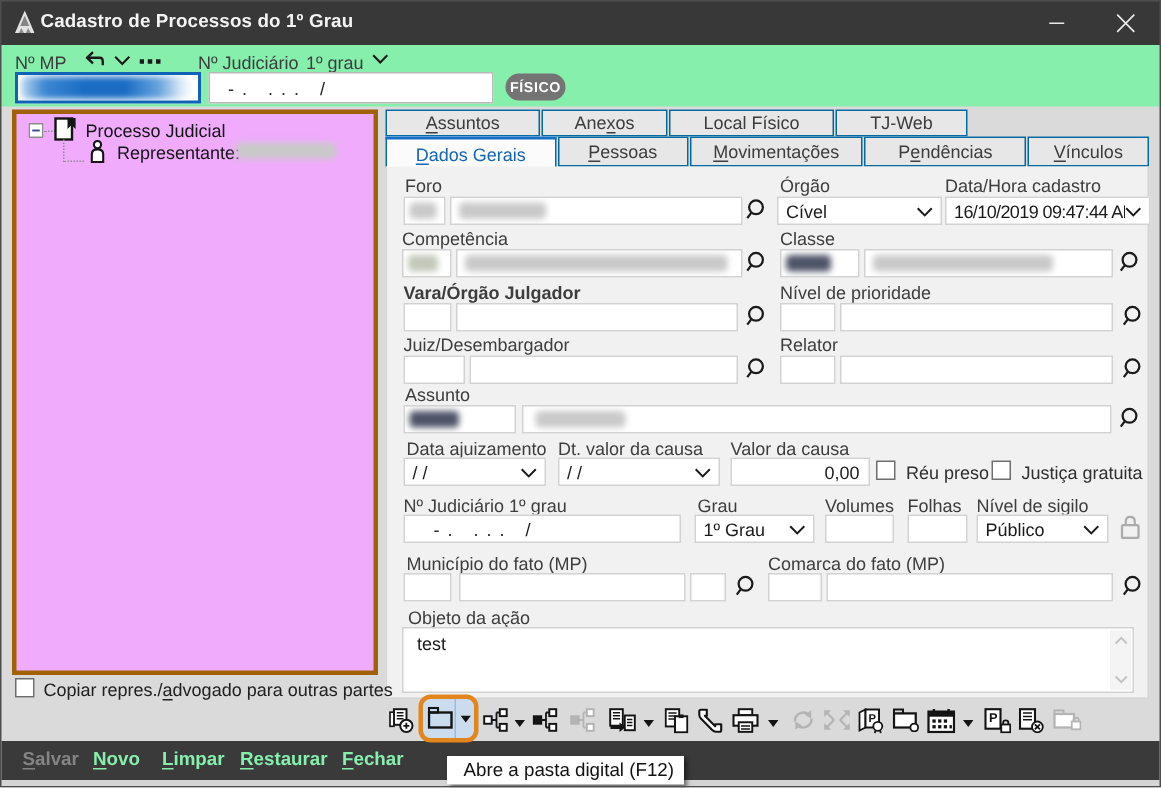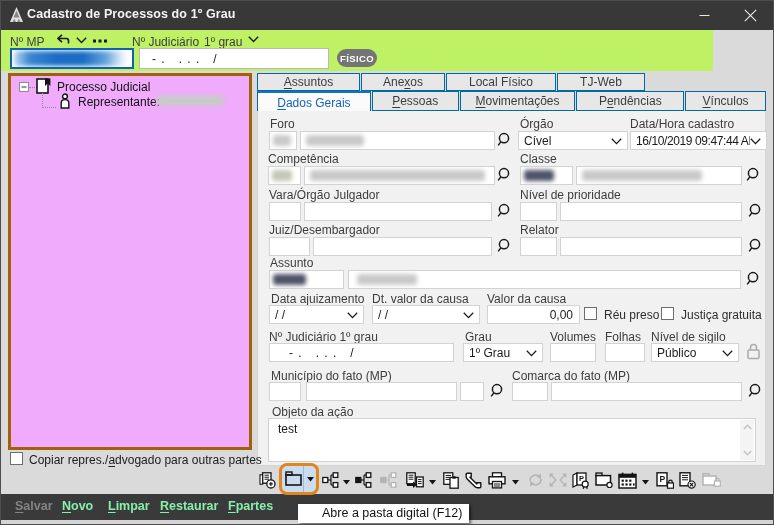--- a/index.html
+++ b/index.html
@@ -9,21 +9,21 @@
   .frame { position:absolute; inset:0; border:1px solid #4e4e4e; pointer-events:none; z-index:60; }
 
   
   .titlebar { position:absolute; left:0; top:0; width:774px; height:30px; background:#383838; }
   .titlebar .logo { position:absolute; left:10px; top:7px; width:13px; height:15px; }
   .titlebar .title { position:absolute; left:27px; top:7px; font-size:12.5px; font-weight:700; color:#f4f4f4; letter-spacing:0.1px; }
   .winbtn { position:absolute; top:0; width:46px; height:30px; display:flex; align-items:center; justify-content:center; }
   .winbtn.min { left:681px; } .winbtn.close { left:727px; }
 
   
-  .band { position:absolute; left:1px; top:30px; width:712px; height:41px; background:#bef264; }
+  .band { position:absolute; left:1px; top:30px; width:772px; height:41px; background:#86efac; }
   .band .lbl { position:absolute; top:5px; font-size:12px; color:#3d3d3d; }
   .hicon { position:absolute; }
   .inp { background:#fff; border:1px solid #b9b9b9; position:absolute; font-size:12px; color:#1c1c1c; }
   .mp-input { left:9px; top:18px; width:124px; height:21px; border:2px solid #0f62b6; overflow:hidden; }
   .mp-redact { position:absolute; left:2px; top:1px; width:112px; height:15px; border-radius:4px;
       background:linear-gradient(90deg, #bcd7ef 0%, #3c87d2 14%, #1a6cc4 38%, #1a6cc4 62%, #66a3dc 82%, #e8f1fa 97%);
       filter: blur(2.2px); }
   .jud-input { left:138px; top:18px; width:190px; height:21px; }
   .jud-input span { position:absolute; left:12px; top:3px; letter-spacing:1px; color:#222; white-space:pre; }
   .badge { position:absolute; left:336px; top:19px; width:40px; height:18px; border-radius:9px; background:#747474;
@@ -69,21 +69,21 @@
   .tbtn { position:absolute; top:5px; }
   .tdrop { position:absolute; top:13px; }
   .ring { position:absolute; left:279px; top:-4px; width:40px; height:32px; border:3.5px solid #e2851c; border-radius:8px; z-index:5; background:transparent; }
   .split { position:absolute; left:282px; top:-1px; width:34px; height:26px; background:#cadcee; z-index:4; }
   .split .divider { position:absolute; left:21px; top:0; width:1px; height:26px; background:#9fb9d6; }
   .bottombar { position:absolute; left:1px; top:494px; width:772px; height:26px; background:#3a3a3a; }
   .bbtn { position:absolute; top:5px; font-size:12.5px; font-weight:700; color:#86efac; }
   .bbtn.disabled { color:#848484; }
   .bottomstrip { position:absolute; left:1px; top:520px; width:772px; height:5px; background:#d4d4d4; }
   .tooltip { position:absolute; left:298px; top:504px; height:19px; background:#fff; z-index:20;
-      box-shadow:2px 2px 3px rgba(0,0,0,0.5); padding:2px 7px 0 24px; font-size:12.5px; color:#111; white-space:nowrap; }
+      box-shadow:2px 2px 3px rgba(0,0,0,0.5); padding:2px 7px 0 11px; font-size:12.5px; color:#111; white-space:nowrap; }
 </style>
 </head>
 <body>
 
 <div class="window">
 
   <div class="titlebar">
     <svg class="logo" viewBox="0 0 13 15">
       <polygon points="6.5,0 13,15 0,15" fill="#e3e3e3"></polygon>
       <polygon points="6.5,3.4 9.5,10.4 3.5,10.4" fill="#383838" opacity="0.55"></polygon>
@@ -236,21 +236,21 @@
         <div class="redact dark" style="left:3px; top:3px; width:30px; height:11px;"></div>
       </div>
     <div class="fi" style="left:318px; top:55px; width:166px;">
         <div class="redact" style="left:5px; top:3px; width:120px; height:11px;"></div>
       </div>
     <svg class="mag" style="left:488px; top:56px;" viewBox="0 0 16 16">
         <circle cx="7" cy="6.2" r="4.6" fill="none" stroke="#1a1a1a" stroke-width="1.5"></circle>
         <line x1="3.8" y1="9.9" x2="1.2" y2="13.4" stroke="#1a1a1a" stroke-width="1.5"></line>
       </svg>
 
-    <span class="flabel" style="left:11px; top:77px;">Vara/Órgão Julgador</span>
+    <span class="flabel" style="left:11px; top:77px;font-weight:bold;">Vara/Órgão Julgador</span>
     <div class="fi" style="left:11px; top:91px; width:32px;"></div>
     <div class="fi" style="left:46px; top:91px; width:188px;"></div>
     <svg class="mag" style="left:239px; top:92px;" viewBox="0 0 16 16">
         <circle cx="7" cy="6.2" r="4.6" fill="none" stroke="#1a1a1a" stroke-width="1.5"></circle>
         <line x1="3.8" y1="9.9" x2="1.2" y2="13.4" stroke="#1a1a1a" stroke-width="1.5"></line>
       </svg>
 
     <span class="flabel" style="left:262px; top:77px;">Nível de prioridade</span>
     <div class="fi" style="left:262px; top:91px; width:37px;"></div>
     <div class="fi" style="left:302px; top:91px; width:182px;"></div>
@@ -538,20 +538,20 @@
       <rect x="12.5" y="9" width="5.8" height="5.2" fill="#fff" stroke="#b4b4b4" stroke-width="1.2"></rect>
       <path d="M13.7,9 V7.8 Q13.7,6.4 15.4,6.4 Q17.1,6.4 17.1,7.8 V9" fill="none" stroke="#b4b4b4" stroke-width="1.2"></path>
     </svg>
   </div>
 
   <div class="bottombar">
     <span class="bbtn disabled" style="left:14px;"><span class="key">S</span><span>alvar</span></span>
     <span class="bbtn" style="left:61px;"><span class="key">N</span><span>ovo</span></span>
     <span class="bbtn" style="left:107px;"><span class="key">L</span><span>impar</span></span>
     <span class="bbtn" style="left:159px;"><span class="key">R</span><span>estaurar</span></span>
-    <span class="bbtn" style="left:227px;"><span class="key">F</span><span>partes</span></span>
+    <span class="bbtn" style="left:227px;"><span class="key">F</span><span>echar</span></span>
   </div>
   <div class="bottomstrip"></div>
 
   <div class="tooltip">Abre a pasta digital (F12)</div>
 
   <div class="frame"></div>
 </div>
 
 </body></html>

